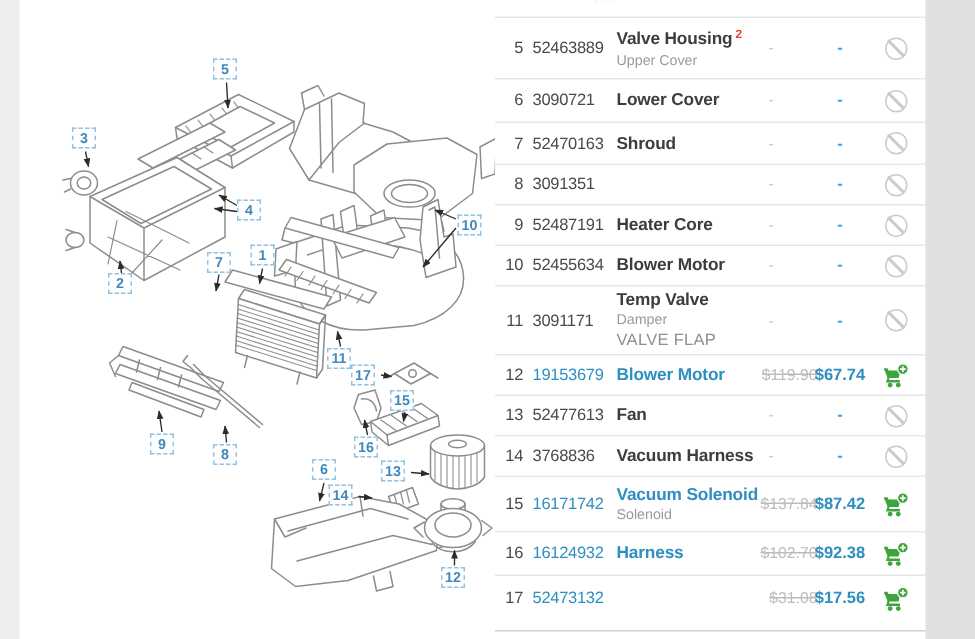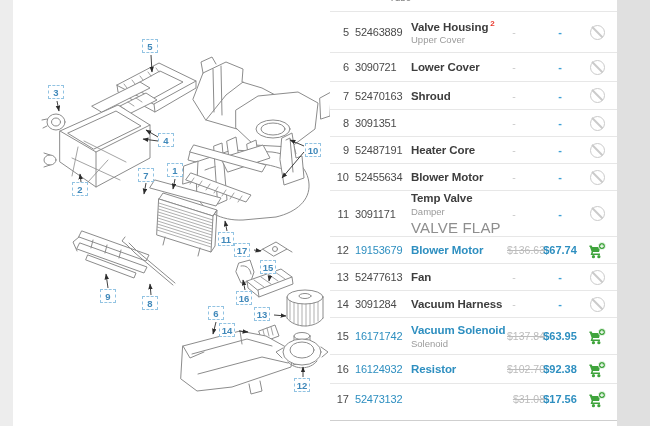--- a/index.html
+++ b/index.html
@@ -25,21 +25,21 @@
   .row{position:relative;display:flex;align-items:center;border-bottom:1px solid #e7e7e7;
        box-sizing:border-box;padding-left:5px;}
   .row.last{border-bottom:none;}
   .c-num{width:14px;text-align:right;flex:0 0 auto;color:#4a4a4a;}
   .c-part{margin-left:6px;width:39px;flex:0 0 auto;color:#4a4a4a;letter-spacing:-.2px;}
   .c-name{margin-left:17px;flex:1 1 auto;min-width:0;}
   .nm{font-size:11.5px;font-weight:bold;color:#3d3d3d;letter-spacing:-.1px;}
   .link .c-part,.link .nm{color:#2e8fc0;font-weight:bold;}
   .link .c-part{font-weight:normal;}
   .sub{font-size:9.5px;color:#9b9b9b;margin-top:2px;}
-  .sub2{font-size:15px;color:#8e8e8e;margin-top:2px;letter-spacing:.2px;}
+  .sub2{font-size:11px;color:#8e8e8e;margin-top:2px;letter-spacing:.2px;}
   .ref{color:#e8392e;font-size:8px;font-weight:bold;vertical-align:super;margin-left:2px;}
   .p-old{position:absolute;right:72px;width:62px;text-align:right;color:#bcbcbc;
          text-decoration:line-through;font-size:10.5px;}
   .p-new{position:absolute;right:40px;width:34px;text-align:center;color:#2e8fc0;
          font-weight:bold;font-size:11px;}
   .na .p-old{text-decoration:none;color:#c9c9c9;text-align:center;}
   .na .p-new{color:#3da0d5;text-align:center;font-weight:bold;}
   .action{position:absolute;right:11px;width:18px;height:18px;display:flex;align-items:center;justify-content:center;}
   .icon-no{width:13px;height:13px;border:1.6px solid #cbcbcb;border-radius:50%;position:relative;display:inline-block;}
   .icon-no::after{content:"";position:absolute;left:-1px;top:5.2px;width:14.5px;height:1.6px;
@@ -286,21 +286,21 @@
       <span class="p-new">-</span>
       <span class="action">
           <span class="icon-no"></span>
         </span>
     </div>
 
     <div class="row link" style="height:27px;">
       <span class="c-num">12</span>
       <span class="c-part">19153679</span>
       <div class="c-name"><span class="nm">Blower Motor</span></div>
-      <span class="p-old">$136.63</span>
+      <span class="p-old">$119.90</span>
       <span class="p-new">$67.74</span>
       <span class="action">
         <svg width="17" height="17" viewBox="0 0 20 20">
           <path fill="#3fa43c" d="M0.5,4.2 h2.6 l0.9,1.7 h9.4 l-1.6,5.9 h-7 l-0.5,1.6 h8.6 v1.9 h-11 l1.2,-3.7 -2,-5.6 h-0.6 z"></path>
           <circle cx="5.2" cy="17.3" r="1.9" fill="#3fa43c"></circle>
           <circle cx="11.6" cy="17.3" r="1.9" fill="#3fa43c"></circle>
           <circle cx="15.2" cy="4.8" r="4.2" fill="#3fa43c" stroke="#fff" stroke-width="1"></circle>
           <path d="M15.2,2.6 v4.4 M13,4.8 h4.4" stroke="#fff" stroke-width="1.3" fill="none"></path>
         </svg>
       </span>
@@ -312,53 +312,53 @@
       <div class="c-name"><span class="nm">Fan</span></div>
       <span class="p-old">-</span>
       <span class="p-new">-</span>
       <span class="action">
           <span class="icon-no"></span>
         </span>
     </div>
 
     <div class="row na" style="height:27px;">
       <span class="c-num">14</span>
-      <span class="c-part">3091284</span>
+      <span class="c-part">3768836</span>
       <div class="c-name"><span class="nm">Vacuum Harness</span></div>
       <span class="p-old">-</span>
       <span class="p-new">-</span>
       <span class="action">
           <span class="icon-no"></span>
         </span>
     </div>
 
     <div class="row link" style="height:37px;">
       <span class="c-num">15</span>
       <span class="c-part">16171742</span>
       <div class="c-name">
         <div><span class="nm">Vacuum Solenoid</span></div>
         <div class="sub">Solenoid</div>
       </div>
       <span class="p-old">$137.84</span>
-      <span class="p-new">$63.95</span>
+      <span class="p-new">$87.42</span>
       <span class="action">
         <svg width="17" height="17" viewBox="0 0 20 20">
           <path fill="#3fa43c" d="M0.5,4.2 h2.6 l0.9,1.7 h9.4 l-1.6,5.9 h-7 l-0.5,1.6 h8.6 v1.9 h-11 l1.2,-3.7 -2,-5.6 h-0.6 z"></path>
           <circle cx="5.2" cy="17.3" r="1.9" fill="#3fa43c"></circle>
           <circle cx="11.6" cy="17.3" r="1.9" fill="#3fa43c"></circle>
           <circle cx="15.2" cy="4.8" r="4.2" fill="#3fa43c" stroke="#fff" stroke-width="1"></circle>
           <path d="M15.2,2.6 v4.4 M13,4.8 h4.4" stroke="#fff" stroke-width="1.3" fill="none"></path>
         </svg>
       </span>
     </div>
 
     <div class="row link" style="height:29px;">
       <span class="c-num">16</span>
       <span class="c-part">16124932</span>
-      <div class="c-name"><span class="nm">Resistor</span></div>
+      <div class="c-name"><span class="nm">Harness</span></div>
       <span class="p-old">$102.70</span>
       <span class="p-new">$92.38</span>
       <span class="action">
         <svg width="17" height="17" viewBox="0 0 20 20">
           <path fill="#3fa43c" d="M0.5,4.2 h2.6 l0.9,1.7 h9.4 l-1.6,5.9 h-7 l-0.5,1.6 h8.6 v1.9 h-11 l1.2,-3.7 -2,-5.6 h-0.6 z"></path>
           <circle cx="5.2" cy="17.3" r="1.9" fill="#3fa43c"></circle>
           <circle cx="11.6" cy="17.3" r="1.9" fill="#3fa43c"></circle>
           <circle cx="15.2" cy="4.8" r="4.2" fill="#3fa43c" stroke="#fff" stroke-width="1"></circle>
           <path d="M15.2,2.6 v4.4 M13,4.8 h4.4" stroke="#fff" stroke-width="1.3" fill="none"></path>
         </svg>

